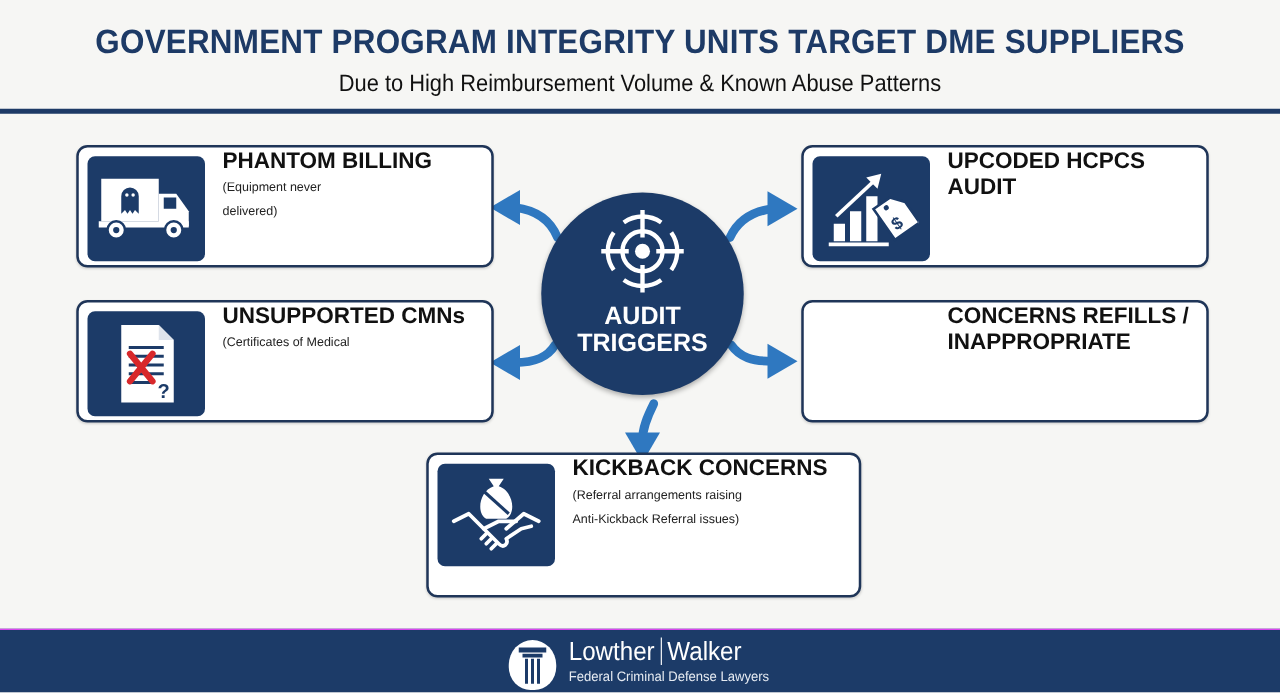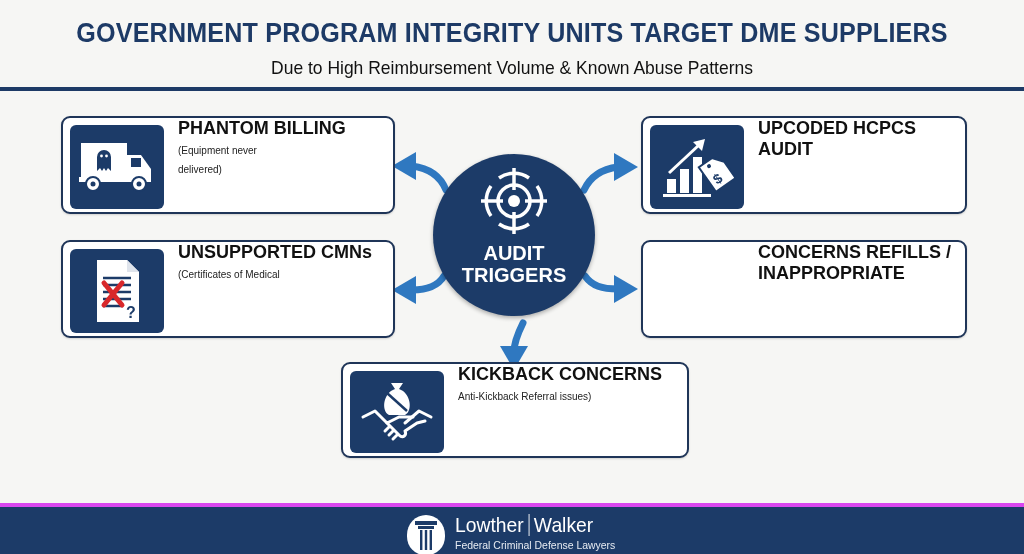--- a/index.html
+++ b/index.html
@@ -43,21 +43,21 @@
     border-radius: 50%; background: #1c3b68;
     box-shadow: 0 2px 4px rgba(0,0,0,0.3);
   }
   .hub-label {
     position: absolute; left: 0; width: 100%; text-align: center;
     color: #ffffff; font-weight: bold; font-size: 20px; line-height: 22px;
   }
   .arrows { position: absolute; left: 0; top: 0; }
   .footer {
     position: absolute; left: 0; top: 503px; width: 1024px; height: 51px;
-    background: #1c3b68; border-top: 4px solid #d946ef;
+    background: #1c3b68; border-top: 1px solid #d946ef;
   }
   .logo-badge {
     position: absolute; left: 407px; top: 8px; width: 38px; height: 40px;
     background: #fff; border-radius: 50% 50% 46% 46%;
     display: flex; align-items: center; justify-content: center;
   }
   .brand {
     position: absolute; left: 455px; top: 6px; color: #fff; font-size: 21px; line-height: 24px;
     transform: scaleX(0.92); transform-origin: left;
   }
@@ -165,36 +165,37 @@
   </div>
 </div>
 
 <div class="card" style="left:641px; top:240px; width:326px; height:98px;">
   <div class="text">
     <div class="head">CONCERNS REFILLS /</div>
     <div class="head">INAPPROPRIATE</div>
   </div>
 </div>
 
-<div class="card" style="left:341px; top:362px; width:348px; height:96px;">
+<div class="card" style="left:341px; top:362px; width:348px; height:116px;">
   <div class="iconbox" style="height:82px;">
     <svg width="76" height="70" viewBox="0 0 76 70">
       <path d="M32 6 L44 6 L40 12 C 52 16, 54 34, 46 38 H30 C 22 34, 24 16, 36 12 Z" fill="#fff"></path>
       <line x1="28" y1="16" x2="48" y2="34" stroke="#1c3b68" stroke-width="2.5"></line>
       <g fill="none" stroke="#fff" stroke-width="3" stroke-linejoin="round" stroke-linecap="round">
         <path d="M4 40 L16 34 L28 46 L40 40 L54 40"></path>
         <path d="M72 40 L60 34 L46 46"></path>
         <path d="M28 46 L40 58 C 44 62, 48 58, 46 54 L58 46 L66 44"></path>
         <path d="M30 50 L26 54 M34 54 L30 58 M38 58 L34 62"></path>
       </g>
     </svg>
   </div>
   <div class="text">
     <div class="head">KICKBACK CONCERNS</div>
     <div class="desc">
+      <div>(Referral arrangements raising</div>
       <div>Anti-Kickback Referral issues)</div>
     </div>
   </div>
 </div>
 
 <div class="hub">
   <svg style="position:absolute; left:46px; top:12px;" width="70" height="70" viewBox="0 0 70 70">
     <g fill="none" stroke="#fff" stroke-width="3.5">
       <path d="M20 12 A 26 26 0 0 1 50 12"></path>
       <path d="M58 20 A 26 26 0 0 1 58 50"></path>

